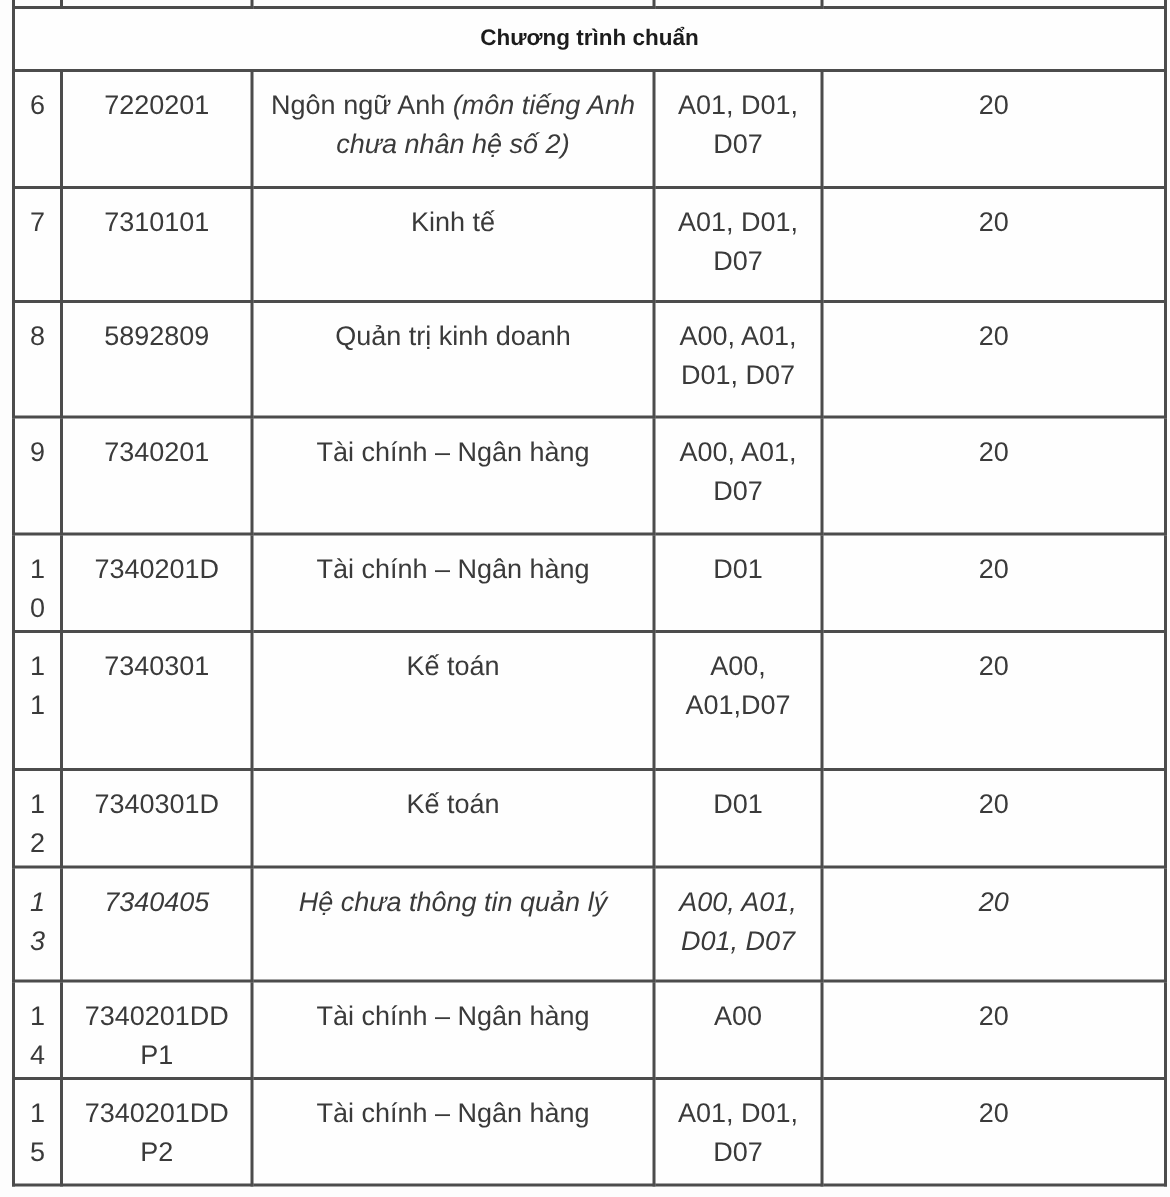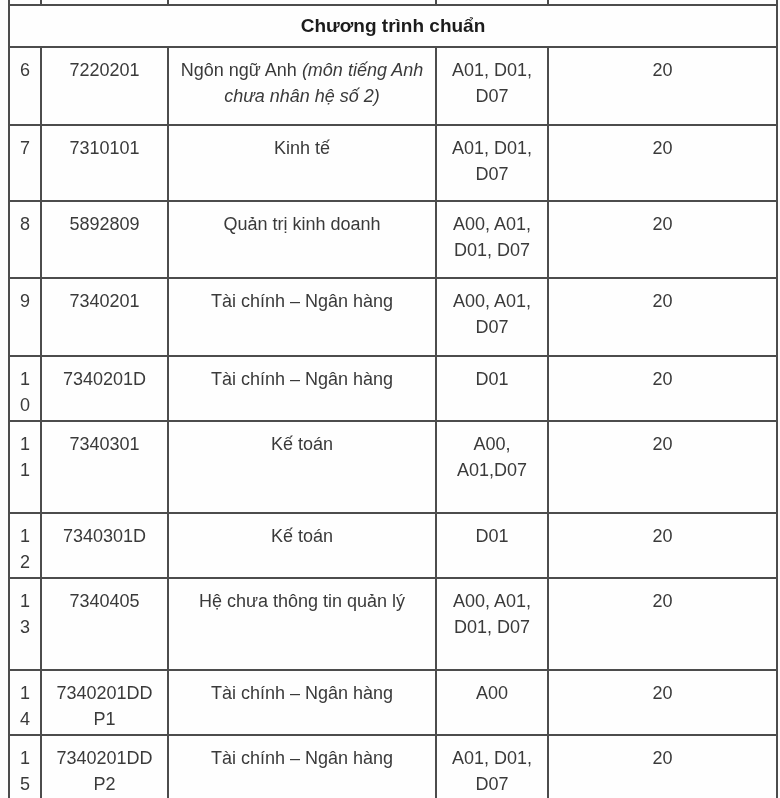--- a/index.html
+++ b/index.html
@@ -35,33 +35,33 @@
     line-height: 26px;
     color: #3a3a3a;
     overflow: hidden;
     word-wrap: break-word;
   }
   tr.sliver { height: 30px; }
   tr.sliver td { padding: 0; }
 
   tr.sec td {
     font-weight: bold;
-    font-size: 19px;
+    font-size: 15px;
     color: #1c1c1c;
     vertical-align: middle;
     padding: 0 10px;
   }
   tr.sec.h42 { height: 42px; }
   tr.sec.h50 { height: 50px; }
 
   tr.h78 { height: 78px; }
   tr.h77 { height: 77px; }
   tr.h76 { height: 76px; }
   tr.h75 { height: 92px; }
-  tr.h72 { height: 92px; }
+  tr.h72 { height: 76px; font-style: italic; }
   tr.h71 { height: 71px; }
   tr.h56 { height: 56px; }
   tr.h52 { height: 52px; }
 
   .note { font-style: italic; }
 </style>
 </head>
 <body>
 
 <div class="clip">

